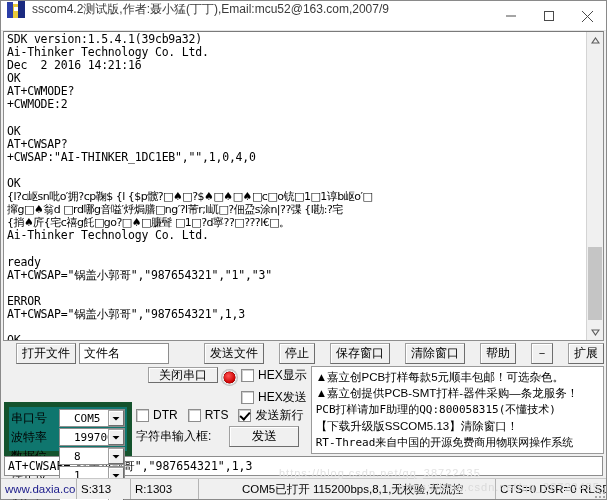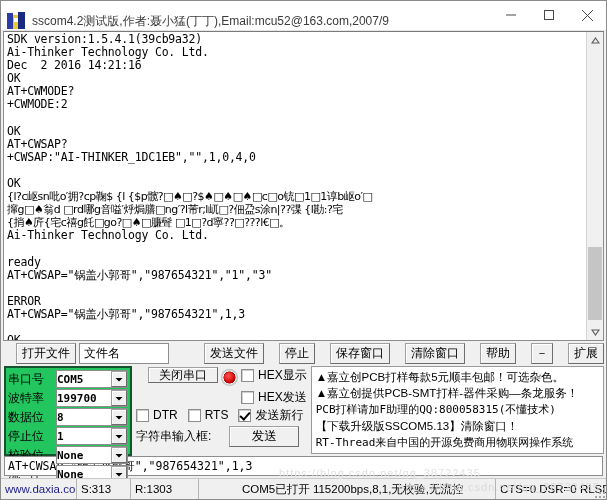--- a/index.html
+++ b/index.html
@@ -18,21 +18,21 @@
     border: 1px solid #8a8a8a;
     display: flex;
     flex-direction: column;
   }
 
   
   .titlebar {
     height: 30px;
     background: #ffffff;
     display: flex;
-    align-items: flex-end;
+    align-items: flex-start;
     flex: 0 0 30px;
     border-bottom: 1px solid #e6e6e6;
   }
   .app-icon {
     width: 18px; height: 18px;
     margin-left: 6px; margin-right: 7px;
     position: relative;
     flex: 0 0 18px;
   }
   .app-icon .b1 { position:absolute; left:0; top:1px; width:6px; height:16px; background:#2b3ea8; }
@@ -145,23 +145,24 @@
   .panel {
     flex: 1 1 auto;
     display: flex;
     padding: 1px 2px 0 3px;
     gap: 4px;
     min-height: 0;
   }
 
   .col-left {
     flex: 0 0 128px;
-    border: 2px solid #14532d;
-    background: #22c55e;
+    border: 5px solid #14532d;
+    background: #0f766e;
     padding: 2px 2px 2px 2px;
+    margin-top: 36px;
   }
   .prow {
     display: flex; align-items: center;
     height: 18px; margin-bottom: 1px;
   }
   .plabel {
     width: 48px;
     font-size: 12px;
     color: #000;
     white-space: nowrap;
@@ -170,23 +171,22 @@
   .combo {
     flex: 1 1 auto;
     height: 18px;
     background: #ffffff;
     border: 1px solid #8d8d8d;
     display: flex; align-items: center;
     position: relative;
     font-size: 11px;
     font-family: "DejaVu Sans Mono", monospace;
     color: #000;
-    padding-left: 0;
-    overflow: hidden;
-    font-weight: bold;
+    padding-left: 14px;
+    overflow: hidden;
   }
   .combo .arrowbox {
     position: absolute; right: 0; top: 0;
     width: 16px; height: 16px;
     background: #f0f0f0;
     border: 1px solid #a0a0a0;
     border-right-color: #6d6d6d;
     border-bottom-color: #6d6d6d;
     box-shadow: inset 1px 1px 0 #ffffff;
     display: flex; align-items: center; justify-content: center;

